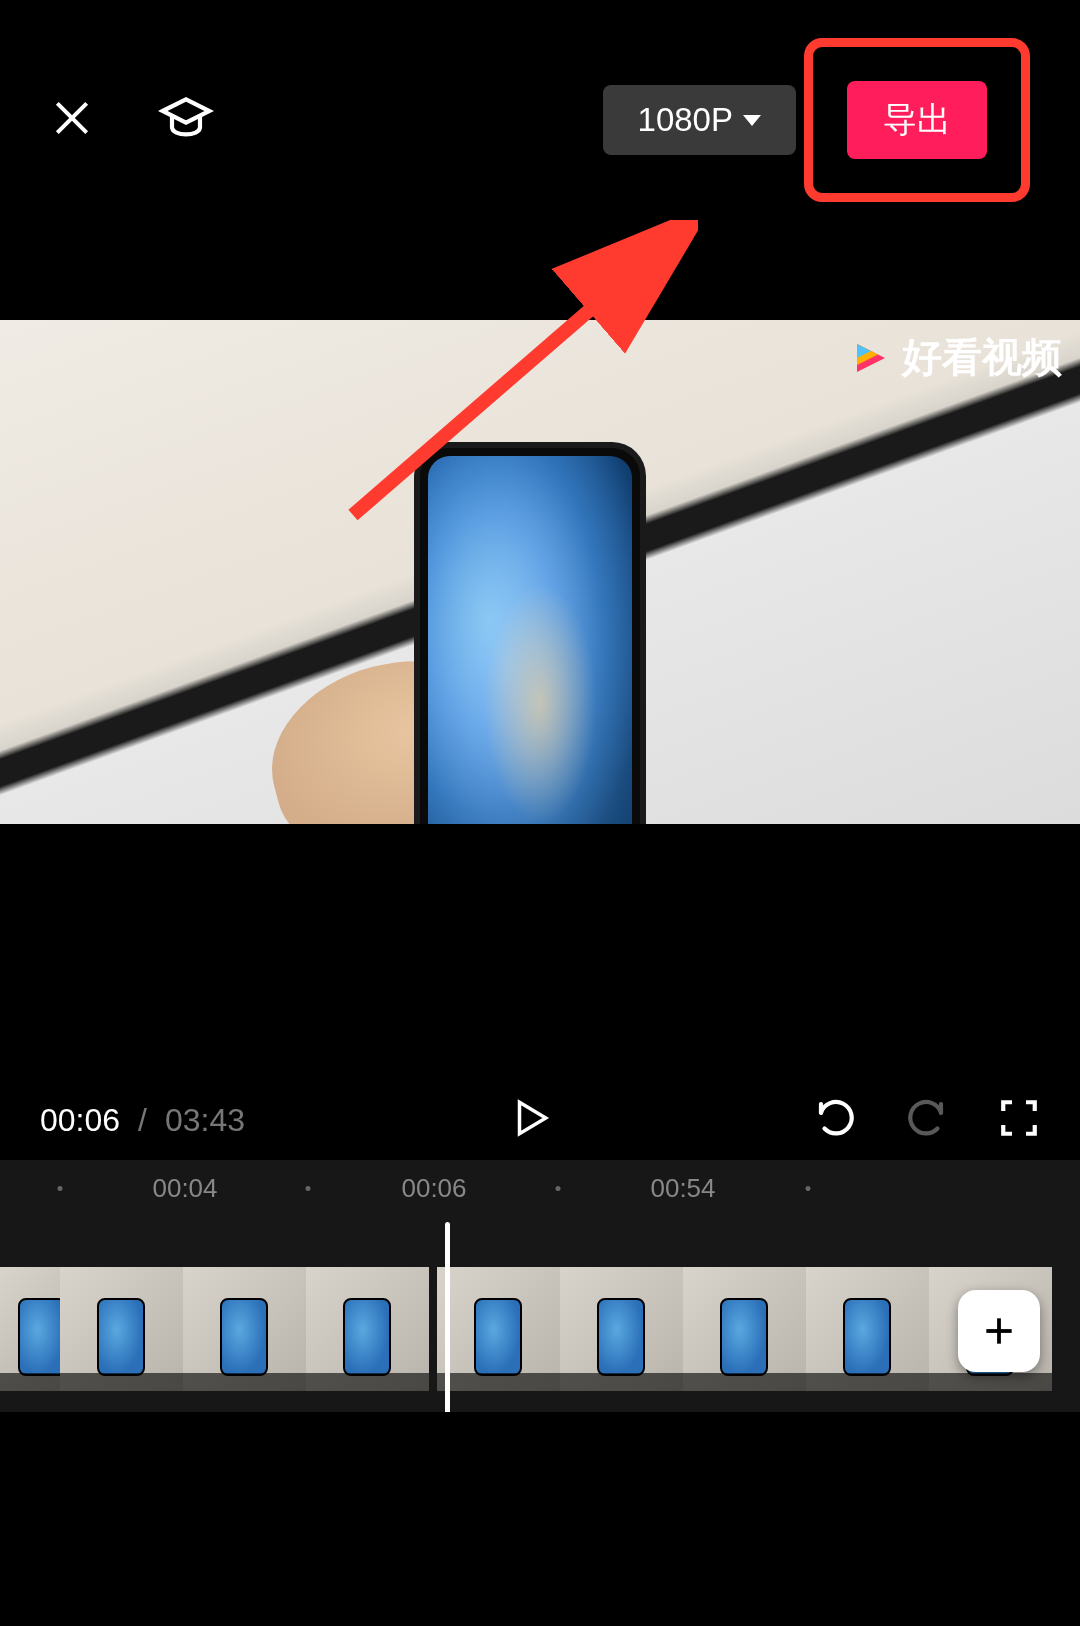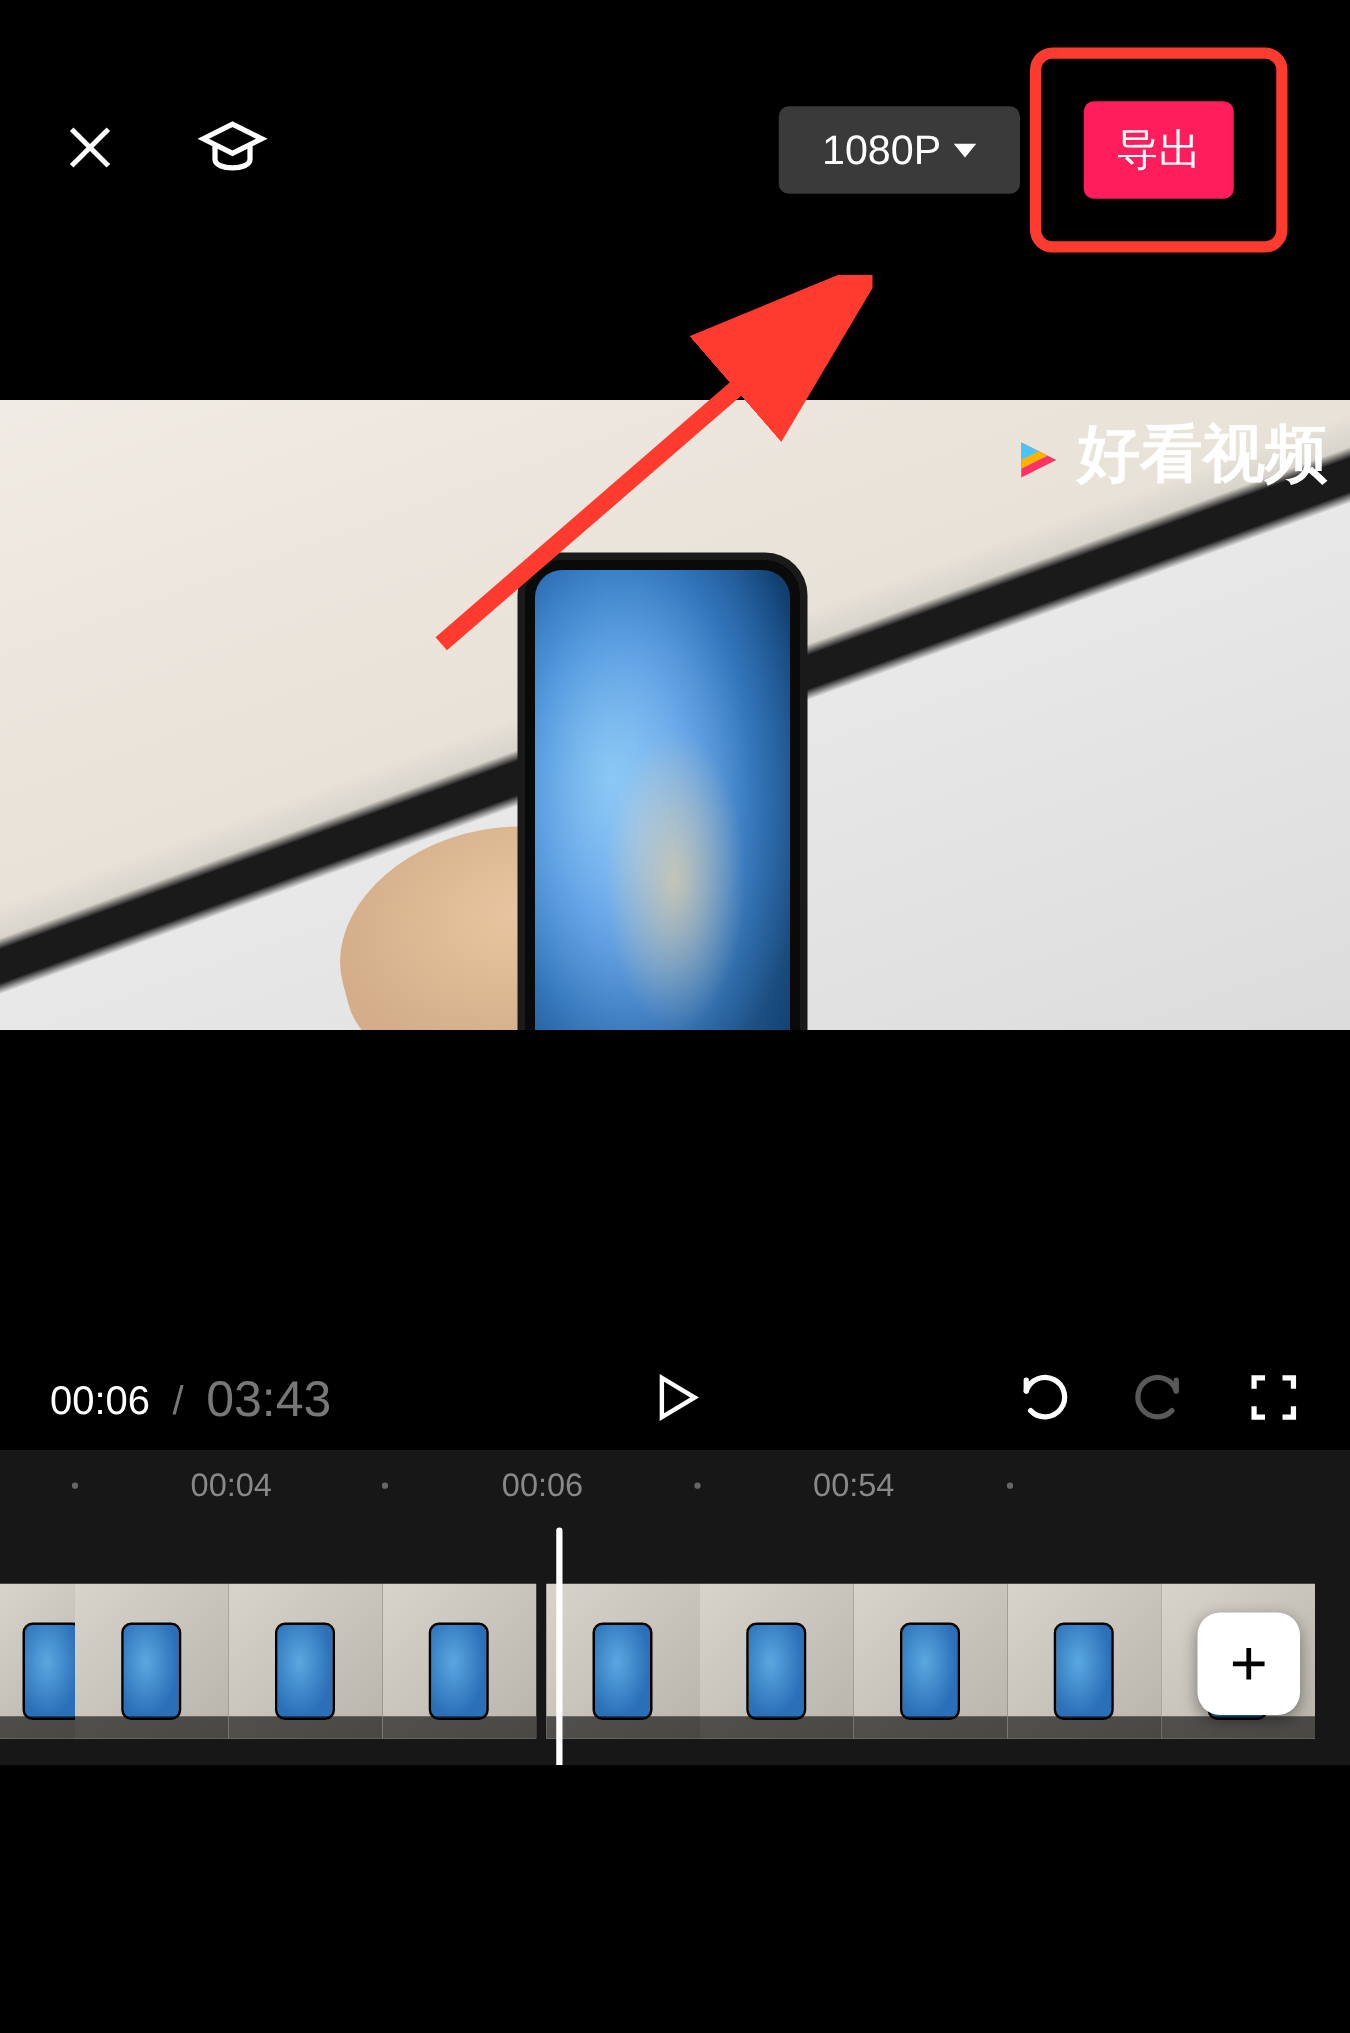--- a/index.html
+++ b/index.html
@@ -58,21 +58,21 @@
     }
     .export-highlight {
       border: 9px solid #ff3b30;
       border-radius: 18px;
       padding: 34px;
       margin-left: 8px;
     }
     .export-button {
       background: #ff1d5c;
       color: #fff;
-      padding: 16px 26px;
+      padding: 16px 36px;
       border-radius: 8px;
       font-size: 34px;
       font-weight: 500;
       cursor: pointer;
     }
     .canvas-area {
       position: relative;
       height: 860px;
       display: flex;
       align-items: center;
@@ -122,21 +122,21 @@
       transform: rotate(-15deg);
     }
     .watermark {
       position: absolute;
       right: 18px;
       top: 10px;
       display: flex;
       align-items: center;
       gap: 10px;
       color: #fff;
-      font-size: 50px;
+      font-size: 40px;
       font-weight: 600;
     }
     .watermark-logo {
       width: 42px;
       height: 42px;
       position: relative;
     }
     .annotation-arrow {
       position: absolute;
       left: 338px;
@@ -148,21 +148,21 @@
     .playback-bar {
       height: 80px;
       display: flex;
       align-items: center;
       padding: 0 40px;
       gap: 12px;
       color: #fff;
     }
     .time-current { font-size: 32px; color: #fff; }
     .time-sep { font-size: 32px; color: #777; margin: 0 6px; }
-    .time-total { font-size: 40px; color: #777; }
+    .time-total { font-size: 32px; color: #777; }
     .play-btn { margin-left: auto; margin-right: auto; cursor: pointer; }
     .play-btn svg { width: 42px; height: 42px; }
     .ctrl-group { display: flex; align-items: center; gap: 50px; }
     .ctrl-btn { cursor: pointer; }
     .ctrl-btn svg { width: 42px; height: 42px; }
     .ctrl-btn.disabled { opacity: 0.35; cursor: default; }
     .timeline-area {
       height: 252px;
       background: #171717;
       position: relative;

